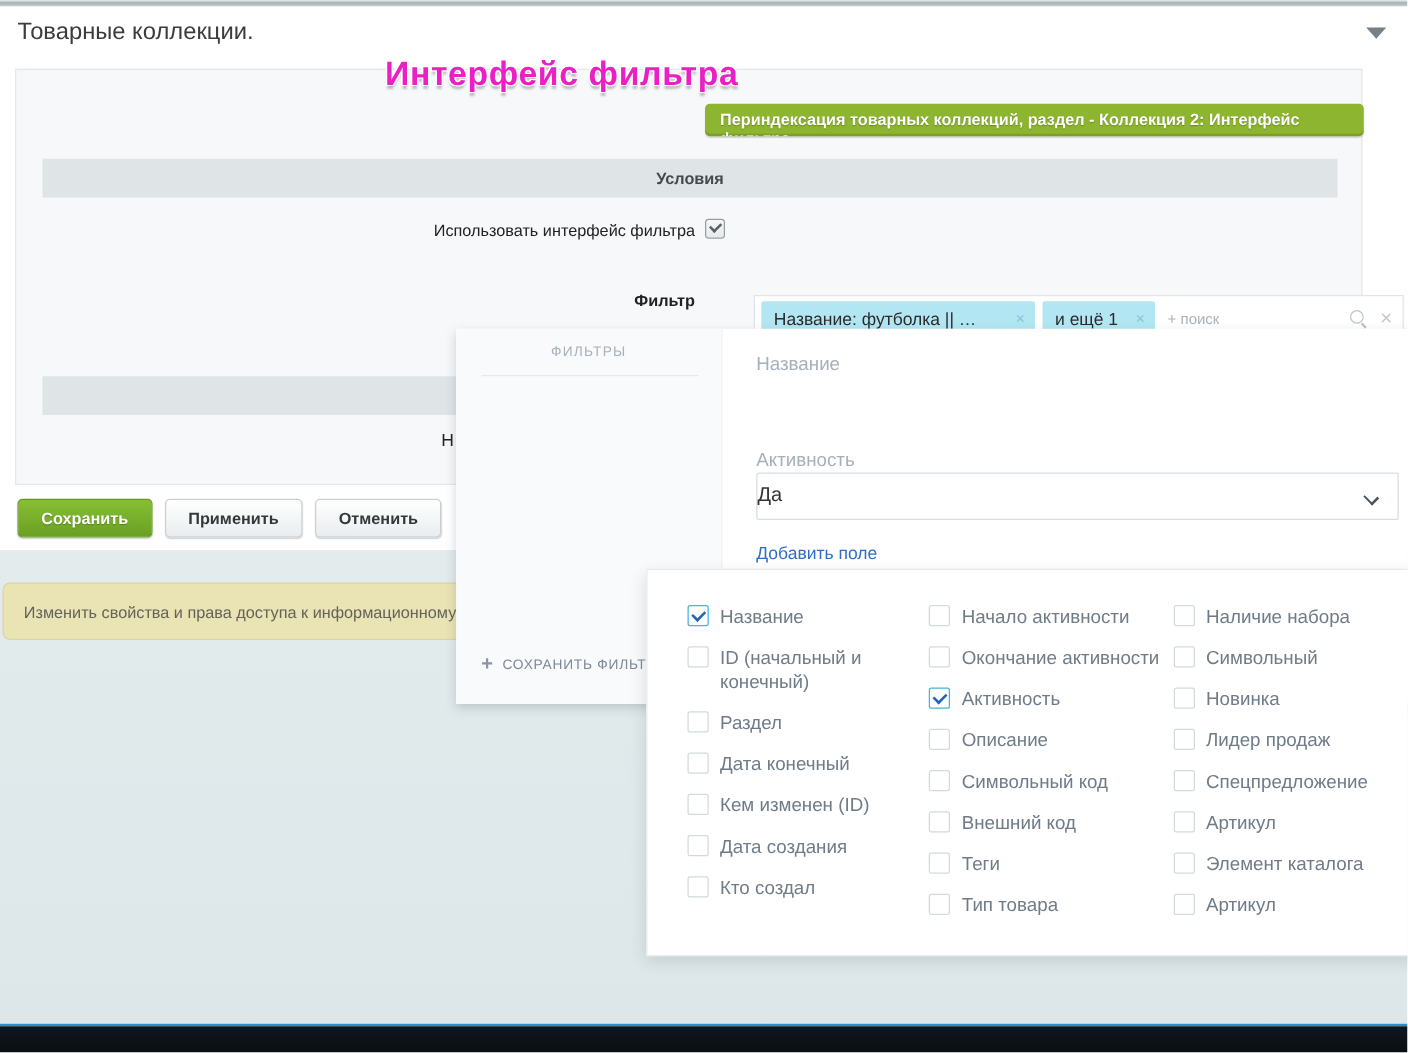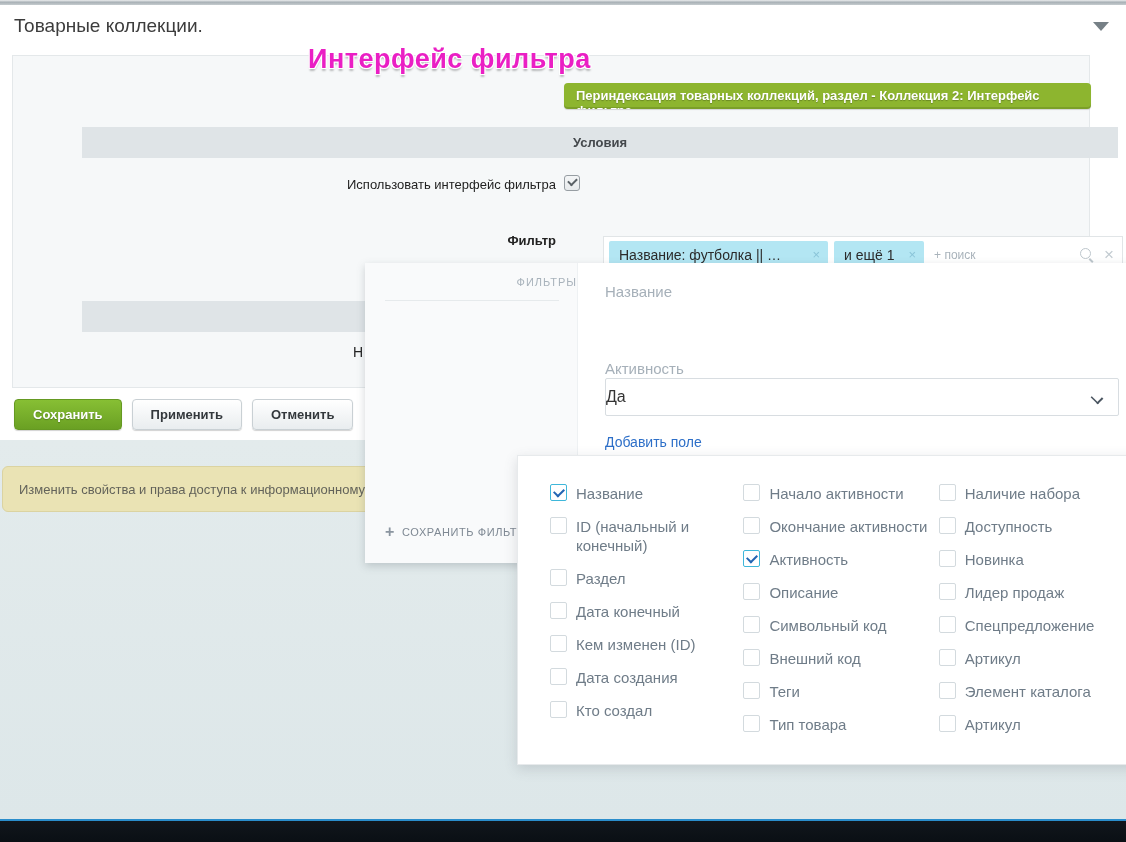--- a/index.html
+++ b/index.html
@@ -29,21 +29,21 @@
     text-shadow:-1px -1px 0 #fff, 1px -1px 0 #fff, -1px 1px 0 #fff, 1px 1px 0 #fff, 0 3px 2px rgba(0,0,0,0.25); }
 
   .green-banner { position:absolute; left:551px; top:27px; width:527px; height:26px;
     background:#8db52f; border-radius:4px; box-shadow:inset 0 -2px 0 rgba(0,0,0,0.12), 0 1px 1px rgba(0,0,0,0.15);
     overflow:hidden; padding:5px 12px 0 12px; z-index:15;
     font-size:13px; font-weight:bold; color:#ffffff; line-height:15px;
     text-shadow:0 1px 1px rgba(0,0,0,0.25); }
 
   .section-bar { position:absolute; left:21px; width:1036px; height:31px;
     background:#dfe4e7; text-align:center; font-size:13px; font-weight:bold;
-    color:#45494d; line-height:31px;margin-left:48px; }
+    color:#45494d; line-height:31px; }
   .bar-conditions { top:71px; }
   .bar-second { top:245px; }
 
   .row-label { position:absolute; right:533px; font-size:13px; color:#222; white-space:nowrap; }
   .lbl-usefilter { top:121px; }
   .lbl-filter { top:177px; font-weight:bold;margin-left:22px; }
 
   .sys-checkbox { position:absolute; left:551px; top:119px; width:16px; height:16px;
     border:1px solid #979ea3; border-radius:3px;
     background:linear-gradient(to bottom,#f4f6f7,#e7eaec); cursor:pointer; }
@@ -83,21 +83,21 @@
   .notice { position:absolute; left:2px; top:466px; width:1088px; height:46px;
     background:#eae3b4; border:1px solid #dbd3a1; border-radius:6px; z-index:8;
     display:flex; align-items:center; padding-left:16px;
     font-size:13px; color:#63635a; }
 
   
   .filter-panel { position:absolute; left:365px; top:263px; width:775px; height:300px;
     background:#fff; z-index:30; box-shadow:0 3px 8px rgba(80,90,100,0.25); display:flex; }
   .fp-sidebar { width:213px; height:100%; background:#f9fafb; border-right:1px solid #eef1f3;
     position:relative; }
-  .fp-sidebar-title { position:absolute; left:0; top:13px; width:100%; text-align:right;
+  .fp-sidebar-title { position:absolute; left:0; top:13px; width:100%; text-align:center;
     font-size:11px; color:#a8b2bb; letter-spacing:1px; }
   .fp-sidebar-divider { position:absolute; left:20px; right:18px; top:37px; height:1px; background:#e6eaec; }
   .fp-save-filter { position:absolute; left:20px; top:260px; font-size:11px; color:#7e8893;
     letter-spacing:0.6px; cursor:pointer; display:flex; align-items:center; gap:7px; }
   .fp-save-filter .plus { font-size:16px; font-weight:bold; color:#8b95a0; }
   .fp-main { flex:1; position:relative; }
   .fp-field-label { position:absolute; left:27px; font-size:15px; color:#a6b0b9; }
   .lbl-name { top:20px; } .lbl-activity { top:97px; }
   .fp-input { position:absolute; left:27px; top:41px; width:514px; height:38px;
     border:1px solid #d8dde1; border-radius:2px; background:#fff; font-size:16px; color:#333;
@@ -272,21 +272,21 @@
       <span class="fp-label">Тип товара</span>
     </label>
   </div>
   <div class="fp-col fp-col-3">
     <label class="fp-item">
       <span class="cb"></span>
       <span class="fp-label">Наличие набора</span>
     </label>
     <label class="fp-item">
       <span class="cb"></span>
-      <span class="fp-label">Доступность</span>
+      <span class="fp-label">Символьный</span>
     </label>
     <label class="fp-item">
       <span class="cb"></span>
       <span class="fp-label">Новинка</span>
     </label>
     <label class="fp-item">
       <span class="cb"></span>
       <span class="fp-label">Лидер продаж</span>
     </label>
     <label class="fp-item">

